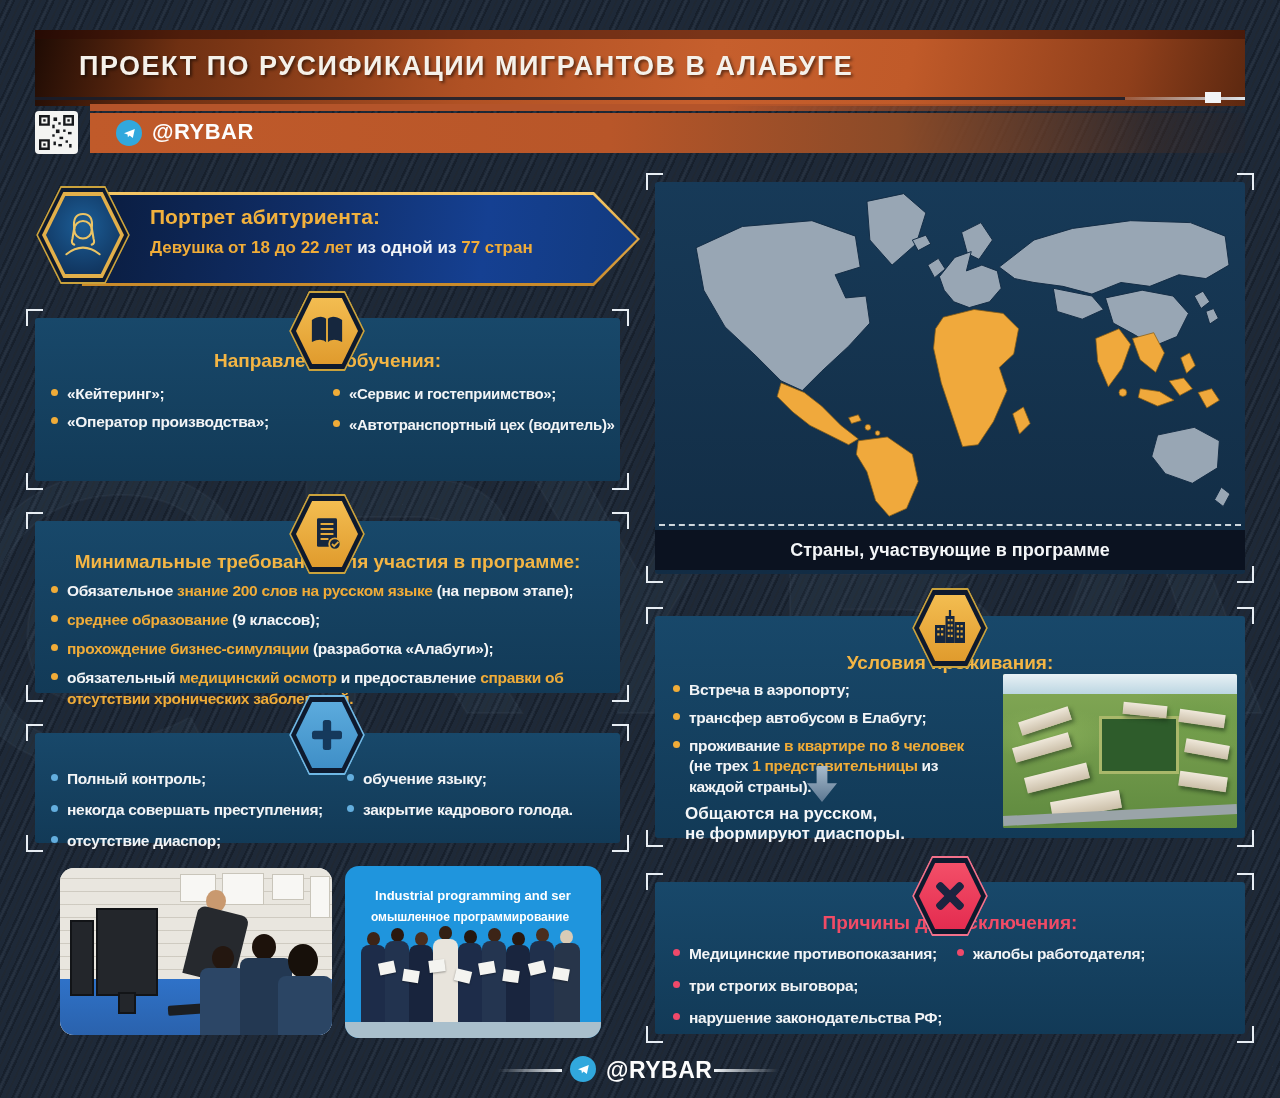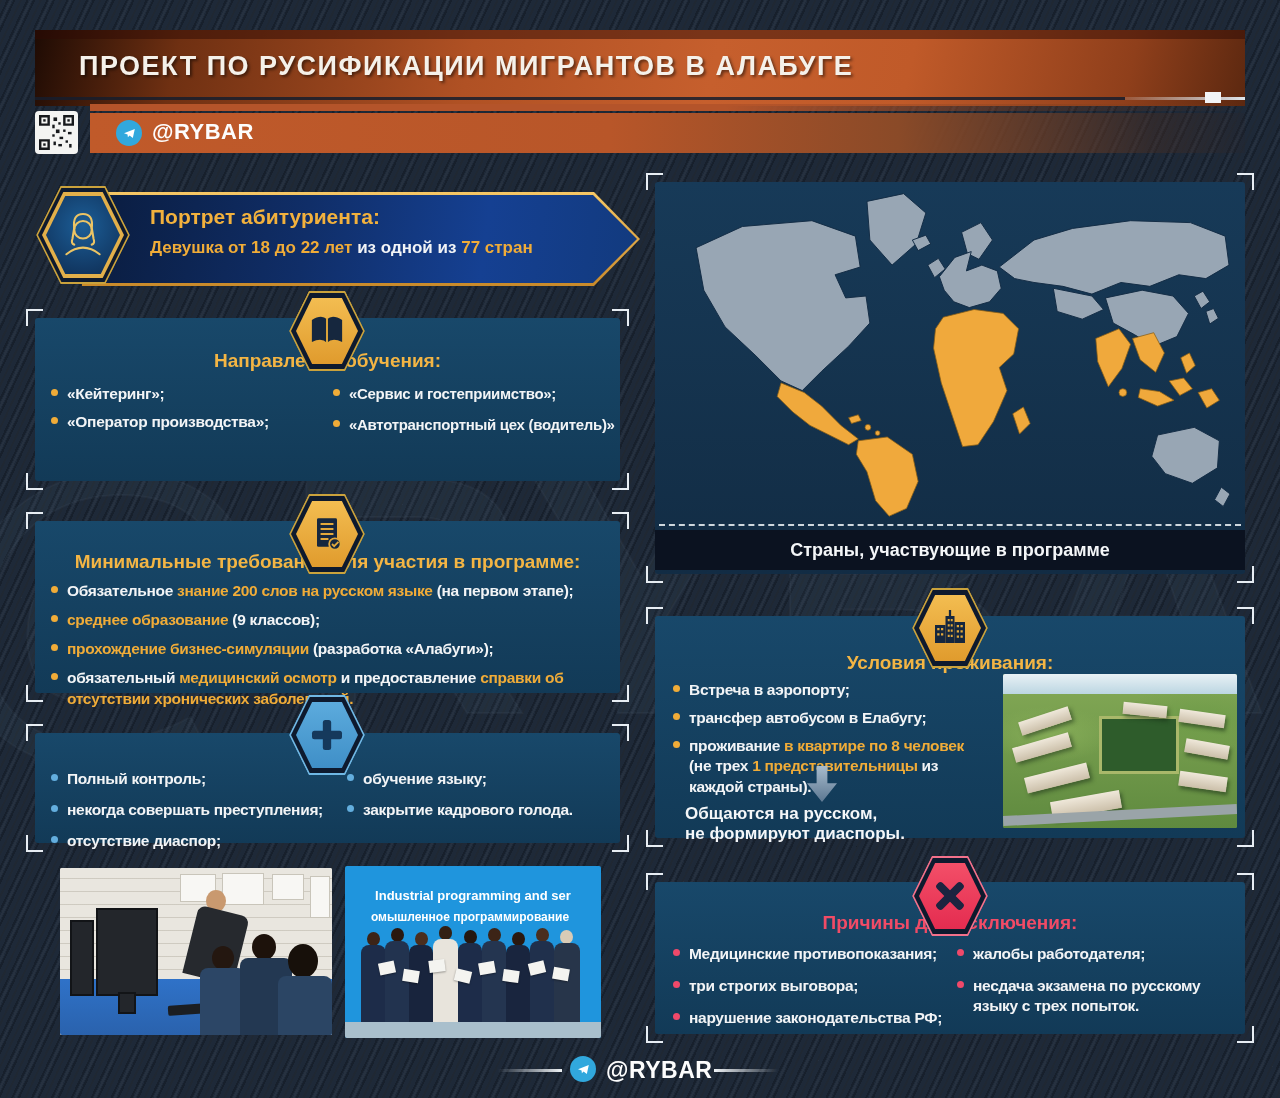--- a/index.html
+++ b/index.html
@@ -95,21 +95,21 @@
   .hp-sky{position:absolute;left:0;right:0;top:0;height:20px;background:linear-gradient(180deg,#e8f1f5,#bcd6e2);}
   .hp-field{position:absolute;inset:20px 0 0 0;background:
      radial-gradient(90px 40px at 20% 30%,#86ad58,transparent 70%),
      radial-gradient(120px 50px at 85% 20%,#6f9c49,transparent 70%),
      linear-gradient(180deg,#7fa553,#5f8a3f);}
   .hp-court{position:absolute;left:96px;top:42px;width:74px;height:52px;background:#2e5c2b;border:3px solid #a9b86a;}
   .hp-road{position:absolute;left:0px;bottom:8px;width:234px;height:10px;background:#9aa4a8;transform:rotate(-3deg);}
   .hp-b{position:absolute;background:linear-gradient(180deg,#efe8da,#cbbfa9);box-shadow:2px 3px 4px rgba(20,40,20,.5);}
 
   
-  .photo{position:absolute;overflow:hidden;border-radius:2px;z-index:1;text-decoration:underline;}
+  .photo{position:absolute;overflow:hidden;border-radius:14px;z-index:1;text-decoration:underline;}
   .photo1{left:60px;top:868px;width:272px;height:167px;background:#e7e4de;}
   .p1-wall{position:absolute;inset:0;background:
      repeating-linear-gradient(0deg, rgba(185,180,168,.55) 0 1px, transparent 1px 13px),#e9e6df;}
   .p1-poster{position:absolute;background:#f8f7f4;border:1px solid #c9c5ba;}
   .p1-desk{position:absolute;left:0;right:0;bottom:0;height:56px;background:linear-gradient(180deg,#2f72c8,#2a62ad);}
   .p1-mon{position:absolute;background:#23262b;border:2px solid #121417;}
   .p1-kbd{position:absolute;background:#1b1e22;border-radius:2px;}
   .head{position:absolute;border-radius:50%;}
   .bodyshape{position:absolute;border-radius:8px 8px 0 0;}
 
@@ -520,24 +520,20 @@
       <div class="li">
           <i class="dot r"></i>
           <span>нарушение законодательства РФ;</span>
         </div>
     </div>
     <div class="colstack" style="left:302px;top:62px;gap:12px;width:278px;">
       <div class="li">
           <i class="dot r"></i>
           <span>жалобы работодателя;</span>
         </div>
-      <div class="li">
-          <i class="dot r"></i>
-          <span>несдача экзамена по русскому языку с трех попыток.</span>
-        </div>
     </div>
   </div>
   <div class="hx hex-sm hex-red" style="left:912px;top:856px;">
     <i class="h1"></i>
       <i class="h2"></i>
       <i class="h3"></i>
     <i style="inset:7px;">
       <svg width="38" height="38" viewBox="0 0 48 48" fill="#1c2440">
         <rect x="19" y="2" width="10" height="44" rx="4" transform="rotate(45 24 24)"></rect>
         <rect x="19" y="2" width="10" height="44" rx="4" transform="rotate(-45 24 24)"></rect>

